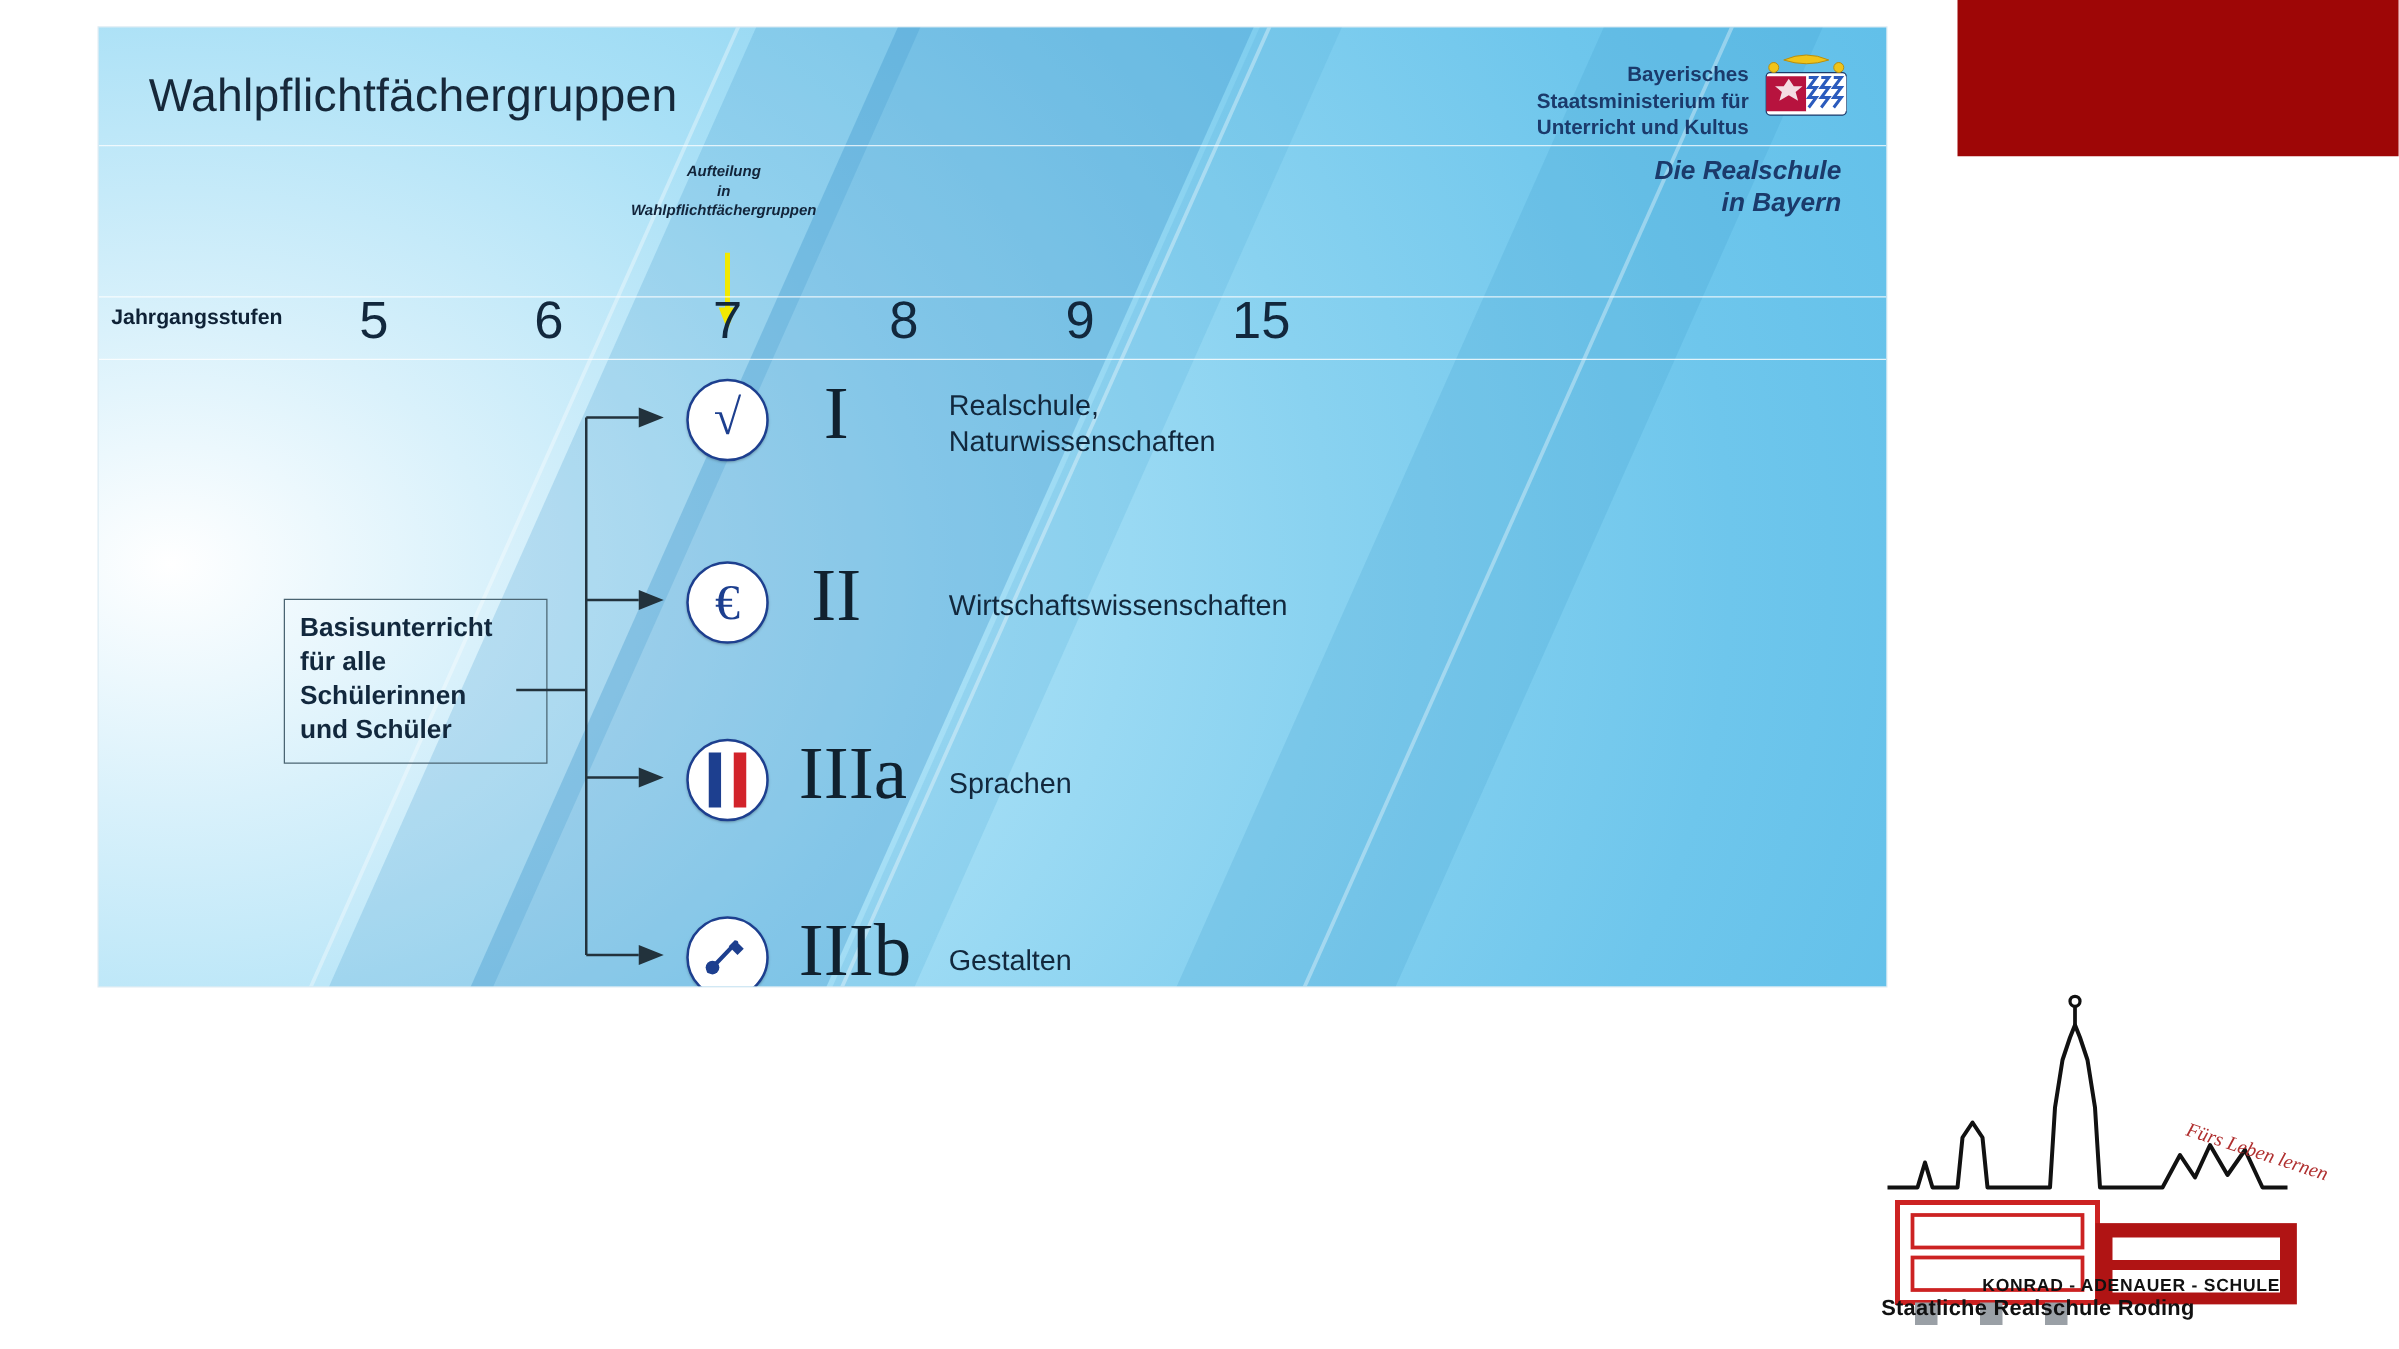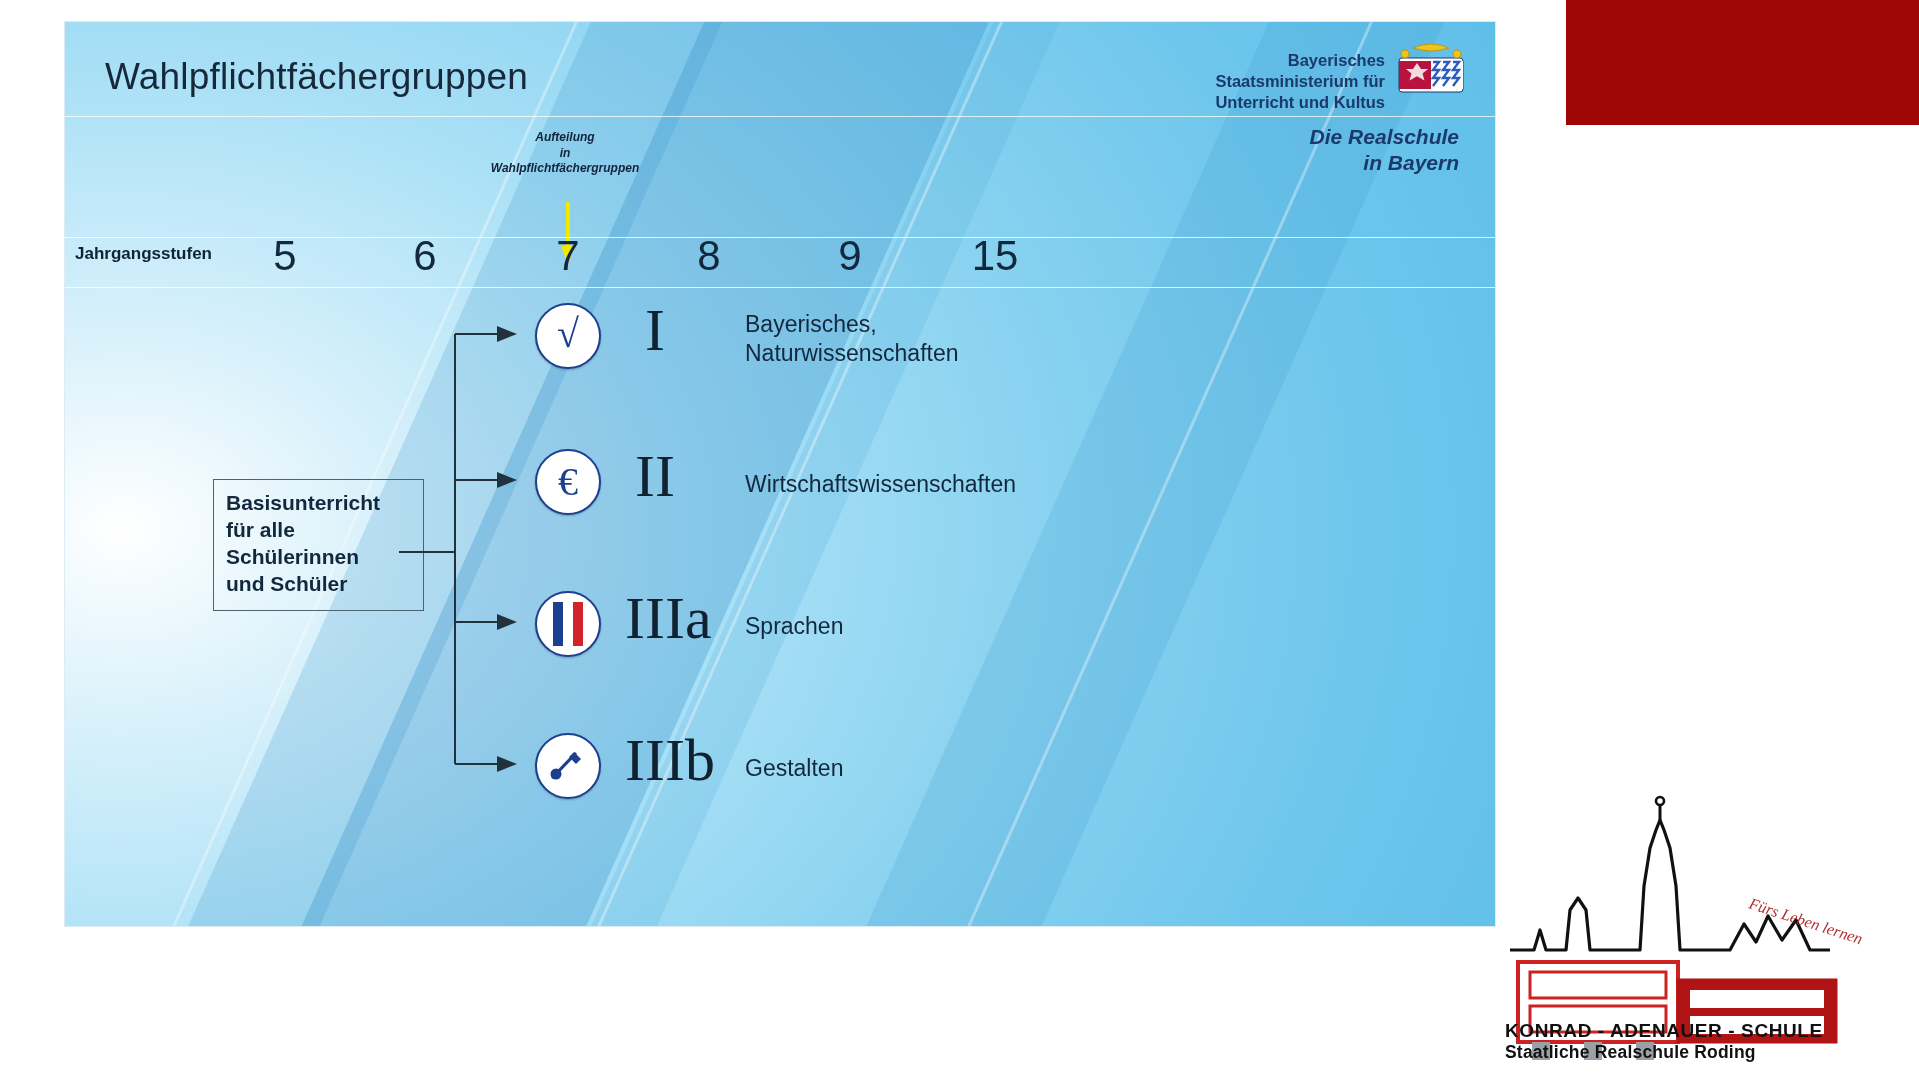--- a/index.html
+++ b/index.html
@@ -21,24 +21,24 @@
     left: 1566px;
     top: 0px;
     width: 353px;
     height: 125px;
     background: #9e0606;
   }
 
   
   .slide {
     position: absolute;
-    left: 65px;
+    left: 79px;
     top: 22px;
     width: 1430px;
-    height: 904px;
+    height: 767px;
     background:
       radial-gradient(ellipse 1600px 1200px at 4% 56%, #ffffff 0%, #d9f1fb 16%, #a9e0f6 38%, #89d2f0 58%, #6ec6ec 78%, #5cbde8 100%);
     overflow: hidden;
     box-shadow: 0 0 0 1px rgba(120,180,210,0.25);
   }
   
   .slide .band {
     position: absolute;
     top: -380px;
     width: 210px;
@@ -252,21 +252,21 @@
     position: absolute;
     left: 1505px;
     top: 1020px;
     width: 400px;
     color: #111111;
     font-size: 17.5px;
     font-weight: bold;
     line-height: 1.15;
     letter-spacing: 0.2px;
   }
-  .school-name .line1 { font-size: 19px; letter-spacing: 0.6px; }
+  .school-name .line1 { font-size: 14px; letter-spacing: 0.6px; text-align: center; }
 </style>
 </head>
 <body>
 
 <div class="red-block"></div>
 
 <div class="slide">
 
   <div class="band b1"></div>
   <div class="band b2"></div>
@@ -345,21 +345,21 @@
     <path d="M432 304 L452 312 L432 320 Z" fill="#22323c"></path>
     <path d="M432 450 L452 458 L432 466 Z" fill="#22323c"></path>
     <path d="M432 592 L452 600 L432 608 Z" fill="#22323c"></path>
     <path d="M432 734 L452 742 L432 750 Z" fill="#22323c"></path>
   </svg>
 
   <div class="grp-icon" style="left:470px; top:281px">
     <span class="sqrt-glyph">√</span>
   </div>
   <div class="grp-roman" style="left:580px; top:278px">I</div>
-  <div class="grp-desc" style="left:680px; top:288px">Bayerisches,
+  <div class="grp-desc" style="left:680px; top:288px">Realschule,
 Naturwissenschaften</div>
 
   <div class="grp-icon" style="left:470px; top:427px">
     <span class="euro-glyph">€</span>
   </div>
   <div class="grp-roman" style="left:570px; top:424px">II</div>
   <div class="grp-desc" style="left:680px; top:448px">Wirtschaftswissenschaften</div>
 
   <div class="grp-icon" style="left:470px; top:569px">
     <span class="flag-fr">

